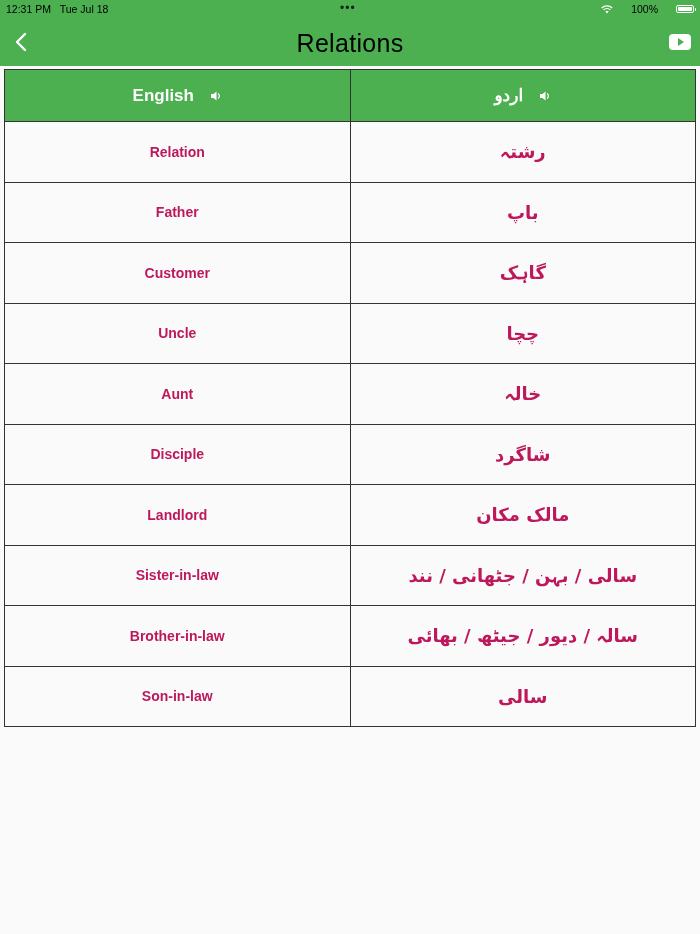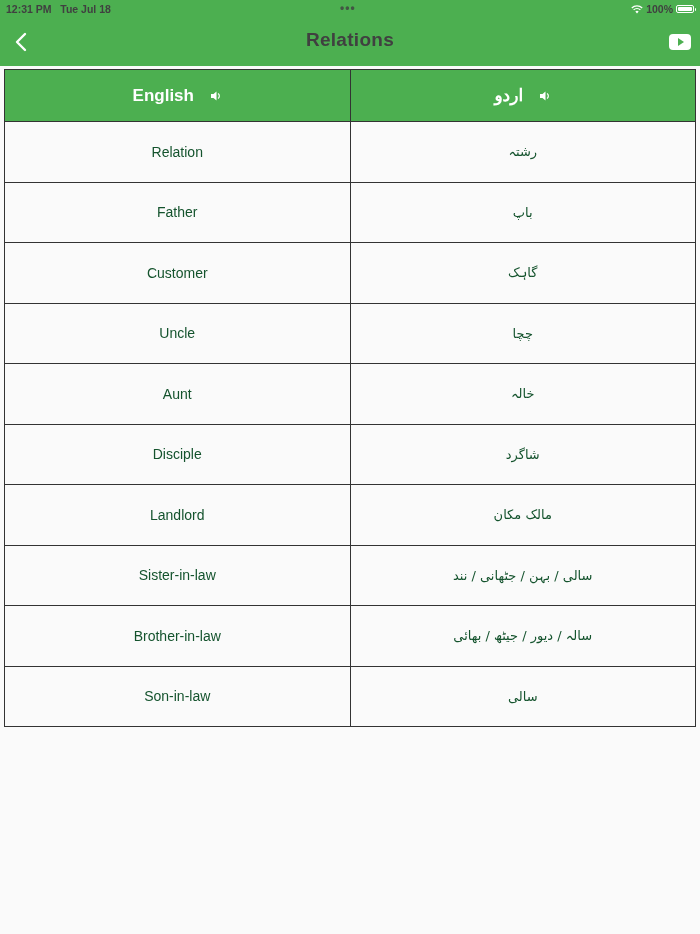--- a/index.html
+++ b/index.html
@@ -1,35 +1,35 @@
 <!DOCTYPE html>
 <html><head>
 <meta charset="utf-8">
 <style>
   * { box-sizing: border-box; margin: 0; padding: 0; }
   html, body { width: 700px; height: 934px; overflow: hidden; background: #fafafa; font-family: "DejaVu Sans", sans-serif; }
-  .topbar { position: absolute; left: 0; top: 0; width: 700px; height: 66px; background: #4caf50; color: #404040; font-weight: bold; }
+  .topbar { position: absolute; left: 0; top: 0; width: 700px; height: 66px; background: #4caf50; color: #000000; }
   .status { position: absolute; top: 0; left: 0; width: 700px; height: 18px; font-size: 10.5px; font-family: "Liberation Sans", sans-serif; }
   .status .time { position: absolute; left: 6px; top: 3px; }
   .status .dots { position: absolute; left: 340px; top: 1px; font-size: 12px; letter-spacing: 1px; opacity: 0.8; }
-  .status .right { position: absolute; right: 6px; top: 3px; display: flex; align-items: center; gap: 3px; }
+  .status .right { position: absolute; right: 6px; top: 3px; display: flex; align-items: center; gap: 18px; }
   .battery { width: 18px; height: 8px; border: 1px solid #fff; border-radius: 2px; padding: 1px; position: relative; }
   .battery::before { content: ""; display: block; width: 100%; height: 100%; background: #fff; border-radius: 1px; }
   .battery::after { content: ""; position: absolute; right: -3px; top: 2px; width: 1.5px; height: 3px; background: #fff; border-radius: 0 1px 1px 0; }
   .back { position: absolute; left: 10px; top: 28px; width: 22px; height: 28px; display: flex; align-items: center; justify-content: center; cursor: pointer; }
-  .title { position: absolute; left: 0; right: 0; top: 29px; text-align: center; font-size: 19px; font-family: "Liberation Sans", sans-serif; letter-spacing: 0.3px; }
+  .title { position: absolute; left: 0; right: 0; top: 29px; text-align: center; font-size: 25px; font-family: "Liberation Sans", sans-serif; letter-spacing: 0.3px; }
   .yt { position: absolute; right: 9px; top: 34px; width: 22px; height: 16px; background: #fff; border-radius: 4px; display: flex; align-items: center; justify-content: center; cursor: pointer; }
   .yt::after { content: ""; border-left: 6px solid #4caf50; border-top: 4px solid transparent; border-bottom: 4px solid transparent; margin-left: 1px; }
 
   .table-wrap { position: absolute; left: 4px; top: 69px; width: 692px; height: 773px; overflow: hidden; }
   table { border-collapse: collapse; width: 692px; table-layout: fixed; }
   th, td { border: 1px solid #333; text-align: center; vertical-align: middle; }
   th { background: #4caf50; color: #fff; height: 52px; font-size: 17px; font-weight: bold; font-family: "Liberation Sans", sans-serif; }
-  td { height: 60.5px; font-size: 14px; color: #14532d; font-family: "Liberation Sans", sans-serif; background: #fafafa; }
-  td.ur { direction: rtl; font-family: "DejaVu Sans", sans-serif; font-size: 13px; }
+  td { height: 60.5px; font-size: 14px; color: #be185d; font-family: "Liberation Sans", sans-serif; background: #fafafa; font-weight: bold; }
+  td.ur { direction: rtl; font-family: "DejaVu Sans", sans-serif; font-size: 18px; }
   .spk { display: inline-block; vertical-align: middle; margin-left: 4px; }
   th .inner { display: inline-flex; align-items: center; gap: 12px; }
 </style>
 </head>
 <body>
 
 <div class="topbar">
   <div class="status">
     <span class="time"><span>12:31 PM</span>&nbsp;&nbsp;&nbsp;<span>Tue Jul 18</span></span>
     <span class="dots">•••</span>

